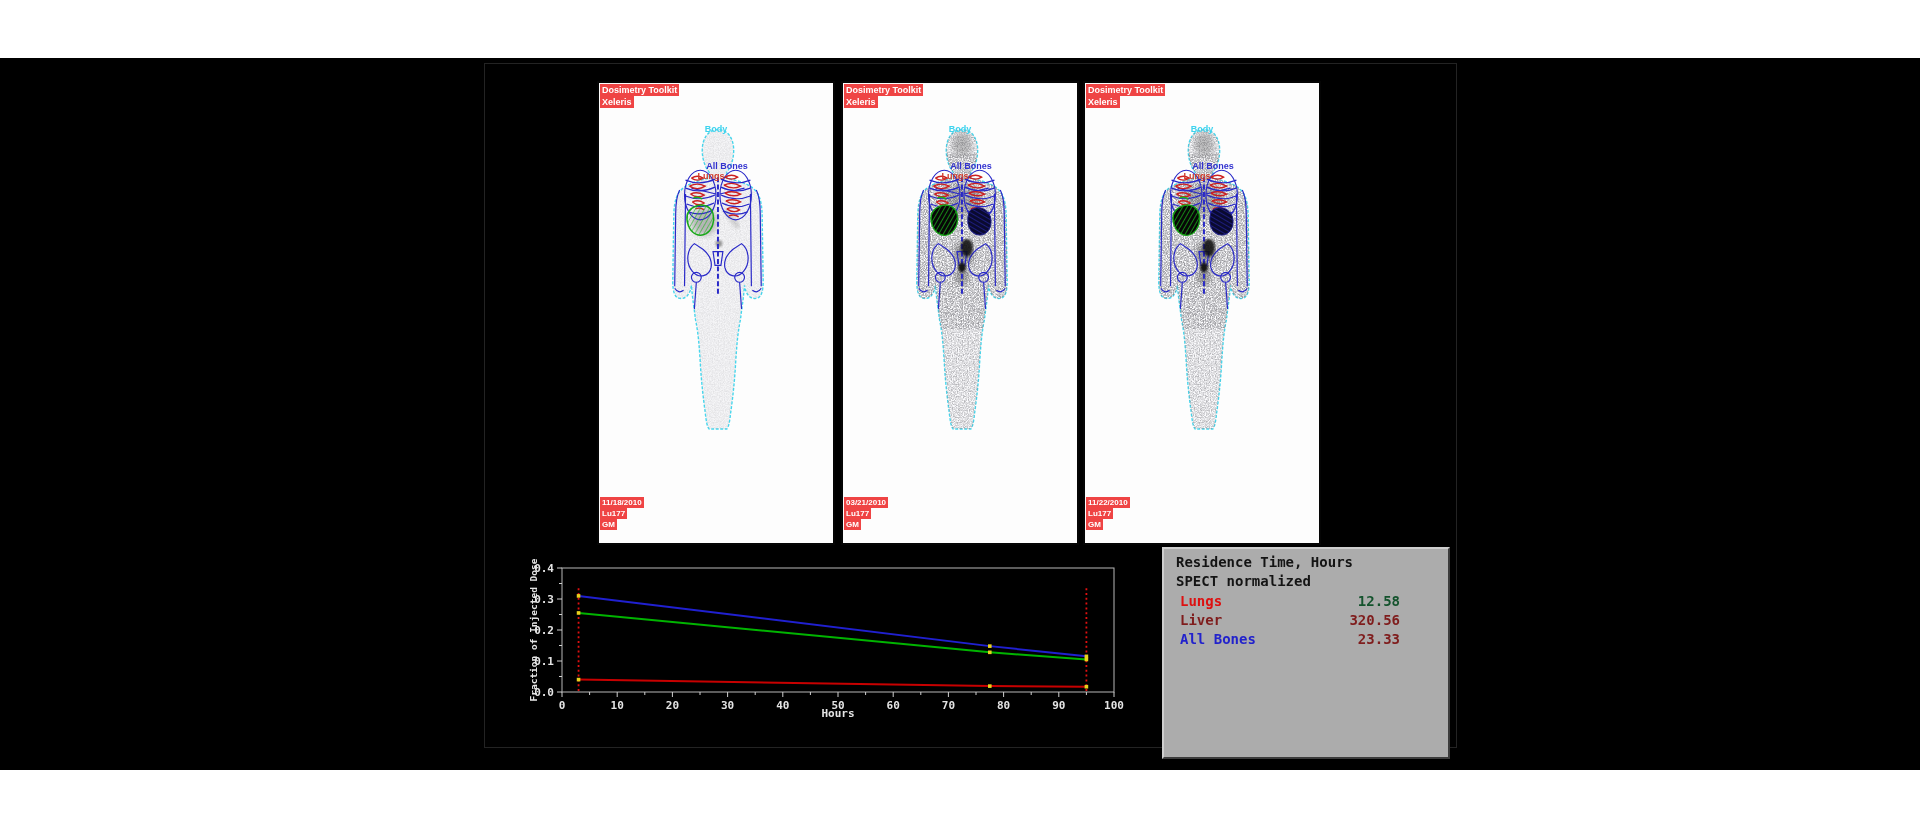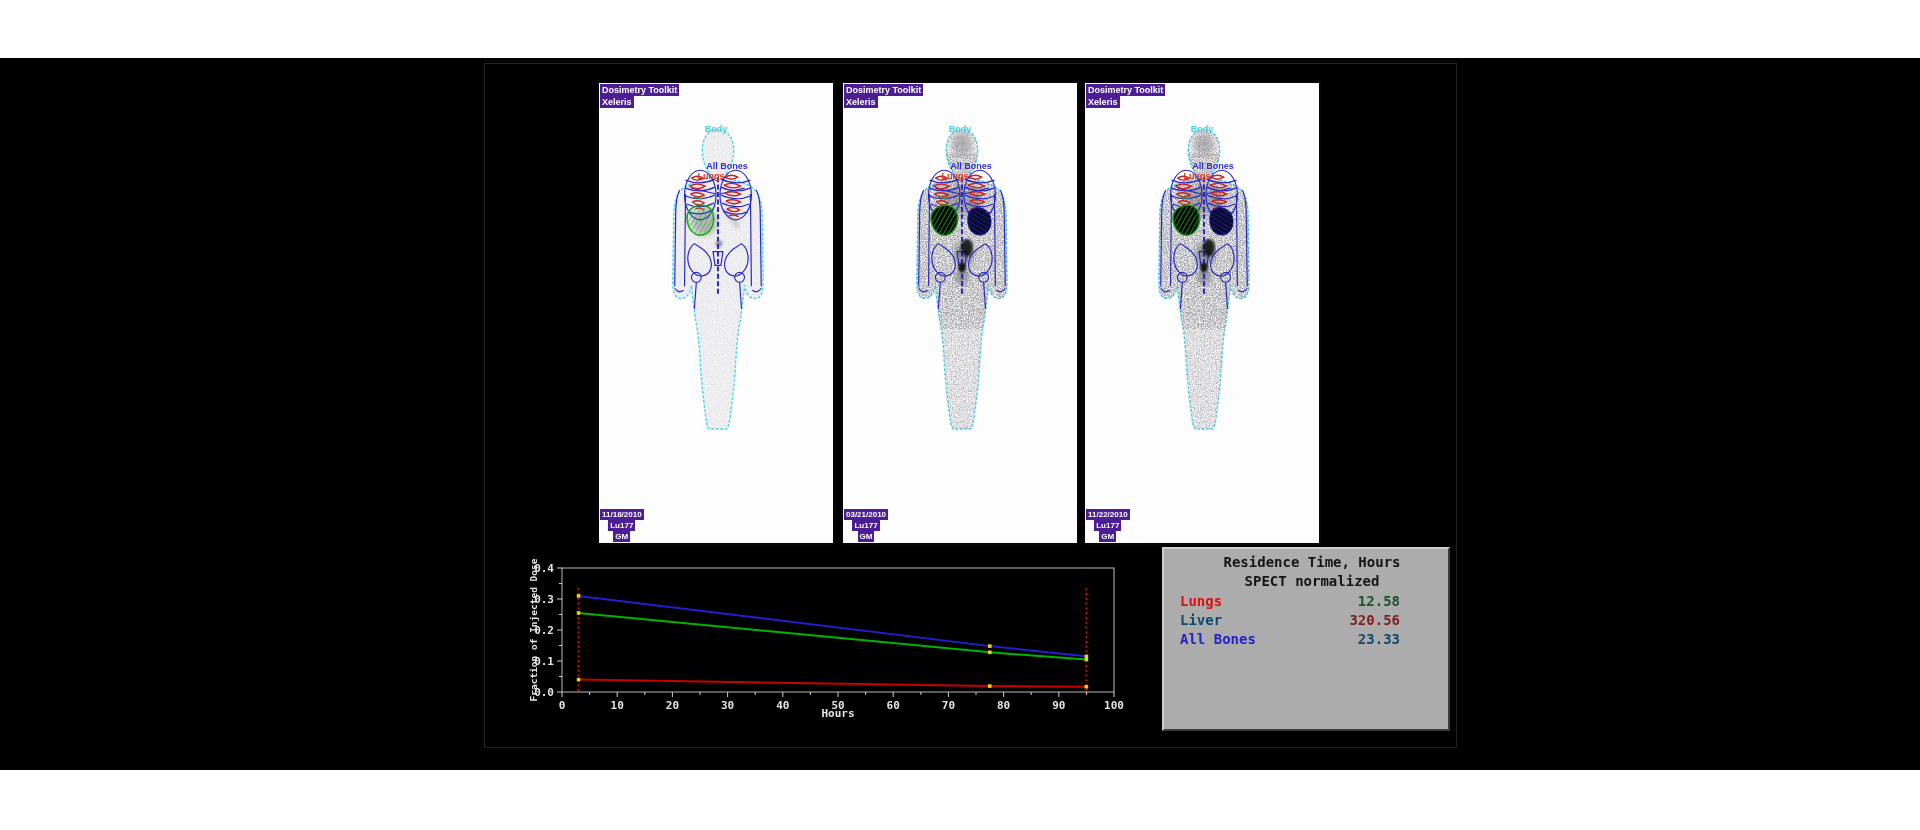--- a/index.html
+++ b/index.html
@@ -7,38 +7,38 @@
         font-family:"Liberation Sans",sans-serif;}
   .workspace{position:absolute;left:0;top:58px;width:1920px;height:712px;background:#000;}
   .viewport-frame{position:absolute;left:484px;top:5px;width:971px;height:683px;
         border:1px solid #232323;}
   
   .scan-panel{position:absolute;top:23px;width:238px;height:464px;background:#fdfdfd;
         border:2px solid #050505;box-sizing:border-box;}
   .figure{position:absolute;left:0;top:0;width:234px;height:460px;}
   .chips{position:absolute;left:1px;display:flex;flex-direction:column;align-items:flex-start;}
   .top-chips{top:1px;}
-  .bottom-chips{bottom:1px;align-items:center;}
-  .chip{background:#4c1d95;color:#fff;font:bold 9px/12px "Liberation Sans",sans-serif;
+  .bottom-chips{bottom:13px;}
+  .chip{background:#ef4444;color:#fff;font:bold 9px/12px "Liberation Sans",sans-serif;
         padding:0 2px;white-space:nowrap;}
   .bottom-chips .chip{font-size:8px;line-height:11px;}
   .fig-label{position:absolute;left:0;width:100%;text-align:center;
         font:bold 9px "Liberation Sans",sans-serif;box-sizing:border-box;margin-top:16px;}
   .lbl-body{top:25px;}
   .lbl-bones{top:62px;padding-left:22px;}
   .lbl-lungs{top:72px;padding-right:10px;}
   
   .chart{position:absolute;left:525px;top:498px;width:600px;height:196px;}
   #chartSvg text.tick{fill:#e4e4e4;font:bold 11px "DejaVu Sans Mono",monospace;}
   #chartSvg text.axis-label{fill:#e4e4e4;font:bold 11px "DejaVu Sans Mono",monospace;}
   #chartSvg text.axis-label-y{fill:#e4e4e4;font:bold 9.5px "DejaVu Sans Mono",monospace;}
   
-  .residence{position:absolute;left:1162px;top:489px;width:288px;height:184px;background:#acacac;
+  .residence{position:absolute;left:1162px;top:489px;width:288px;height:212px;background:#acacac;
         border:2px solid;border-color:#cecece #3c3c3c #3c3c3c #cecece;box-sizing:border-box;
-        font:bold 14px/19px "DejaVu Sans Mono",monospace;color:#141414;padding-top:4px;text-align:center;}
+        font:bold 14px/19px "DejaVu Sans Mono",monospace;color:#141414;padding-top:4px;}
   .res-title{padding-left:12px;white-space:nowrap;}
   .res-rows{margin-top:1px;}
   .res-row{display:flex;justify-content:space-between;padding-left:16px;padding-right:48px;
         line-height:19px;}
 </style>
 </head>
 <body>
 
 <div class="page">
   <div class="workspace">
@@ -260,23 +260,23 @@
 
     <div class="residence">
       <div class="res-title">Residence Time, Hours</div>
       <div class="res-title">SPECT normalized</div>
       <div class="res-rows">
         <div class="res-row">
           <span style="color: rgb(221, 17, 17);">Lungs</span>
           <span style="color: #14532d;">12.58</span>
         </div>
         <div class="res-row">
-          <span style="color: #0c4a6e;">Liver</span>
+          <span style="color: #7f1d1d;">Liver</span>
           <span style="color: #7f1d1d;">320.56</span>
         </div>
         <div class="res-row">
           <span style="color: rgb(34, 34, 204);">All Bones</span>
-          <span style="color: #0c4a6e;">23.33</span>
+          <span style="color: #7f1d1d;">23.33</span>
         </div>
       </div>
     </div>
   </div>
 </div>
 
 </body></html>

